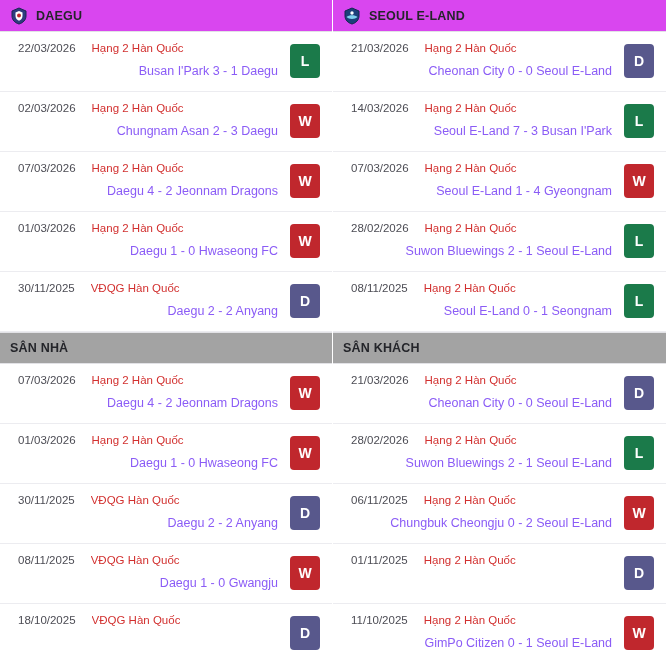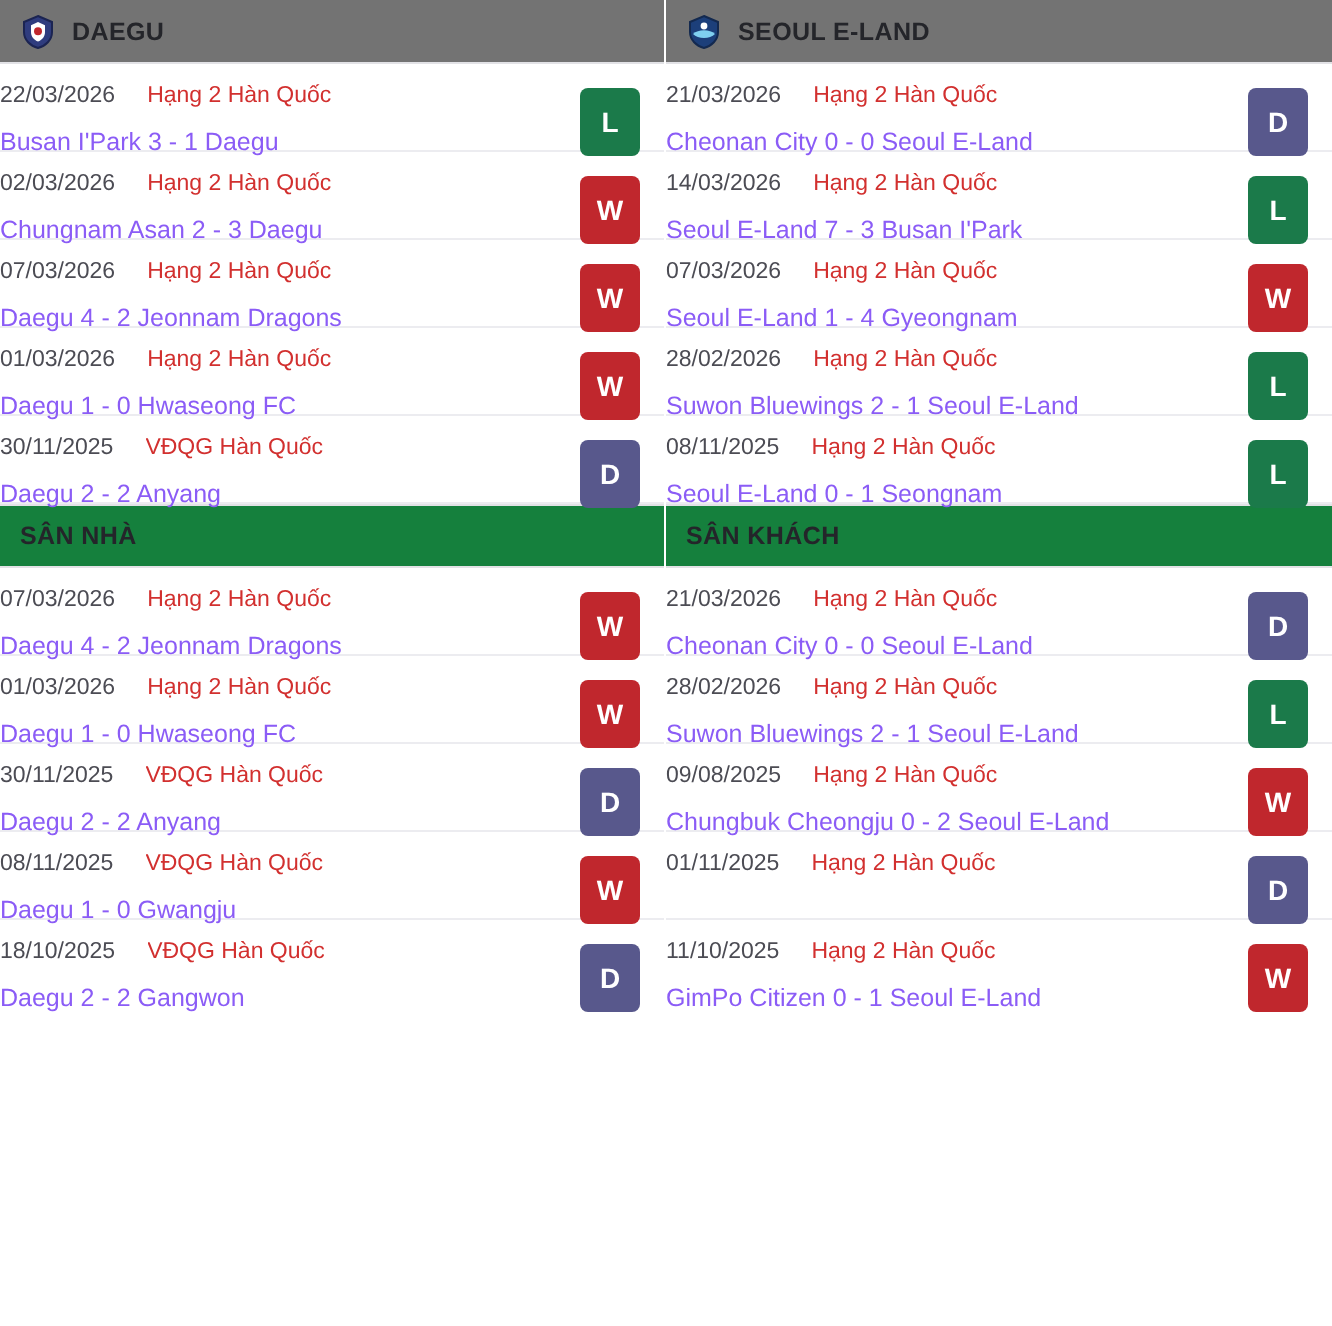--- a/index.html
+++ b/index.html
@@ -25,21 +25,21 @@
     box-sizing: border-box;
   }
   .col.left { border-right: 1px solid #ffffff; }
 
   .team-header {
     display: flex;
     align-items: center;
     gap: 8px;
     height: 32px;
     padding: 0 10px;
-    background: #737373;
+    background: #d946ef;
     border-bottom: 1px solid #e2e2e6;
     box-sizing: border-box;
   }
   .team-header .crest {
     width: 18px;
     height: 18px;
     flex: 0 0 18px;
     display: flex;
     align-items: center;
     justify-content: center;
@@ -50,39 +50,40 @@
     color: #24252a;
     letter-spacing: .2px;
     text-transform: uppercase;
   }
 
   .section-header {
     display: flex;
     align-items: center;
     height: 32px;
     padding: 0 10px;
-    background: #15803d;
+    background: #a3a3a3;
     border-top: 1px solid #e2e2e6;
     border-bottom: 1px solid #e2e2e6;
     box-sizing: border-box;
   }
   .section-header .name {
     font-size: 12.5px;
     font-weight: bold;
     color: #24252a;
     text-transform: uppercase;
     letter-spacing: .2px;
   }
 
   .match {
     position: relative;
-    height: 44px;
+    height: 60px;
     box-sizing: border-box;
     border-bottom: 1px solid #ececf0;
-    padding: 9px 54px 0 0;
+    padding: 9px 54px 0 18px;
+    text-align: right;
   }
   .match:last-child { border-bottom: none; }
   .match .meta {
     display: flex;
     align-items: center;
     gap: 16px;
     line-height: 15px;
   }
   .match .date {
     font-size: 11.5px;
@@ -223,21 +224,20 @@
       </div>
       <div class="score-line">Daegu 1 - 0 Gwangju</div>
       <div class="result-badge res-W">W</div>
     </div>
 
     <div class="match">
       <div class="meta">
         <span class="date">18/10/2025</span>
         <span class="comp">VĐQG Hàn Quốc</span>
       </div>
-      <div class="score-line">Daegu 2 - 2 Gangwon</div>
       <div class="result-badge res-D">D</div>
     </div>
 
   </div>
 
   <div class="col right">
 
     <div class="team-header">
       <span class="crest">
         <svg width="18" height="18" viewBox="0 0 18 18">
@@ -311,21 +311,21 @@
       <div class="meta">
         <span class="date">28/02/2026</span>
         <span class="comp">Hạng 2 Hàn Quốc</span>
       </div>
       <div class="score-line">Suwon Bluewings 2 - 1 Seoul E-Land</div>
       <div class="result-badge res-L">L</div>
     </div>
 
     <div class="match">
       <div class="meta">
-        <span class="date">09/08/2025</span>
+        <span class="date">06/11/2025</span>
         <span class="comp">Hạng 2 Hàn Quốc</span>
       </div>
       <div class="score-line">Chungbuk Cheongju 0 - 2 Seoul E-Land</div>
       <div class="result-badge res-W">W</div>
     </div>
 
     <div class="match">
       <div class="meta">
         <span class="date">01/11/2025</span>
         <span class="comp">Hạng 2 Hàn Quốc</span>

